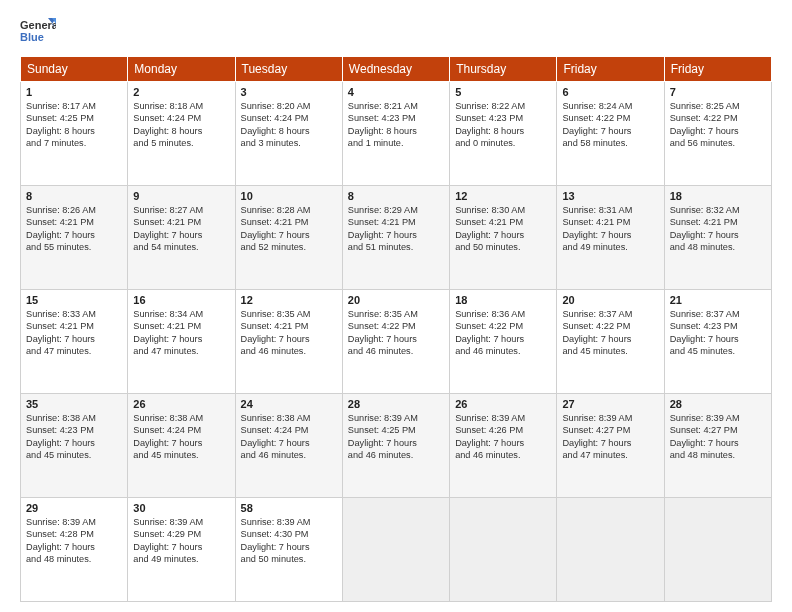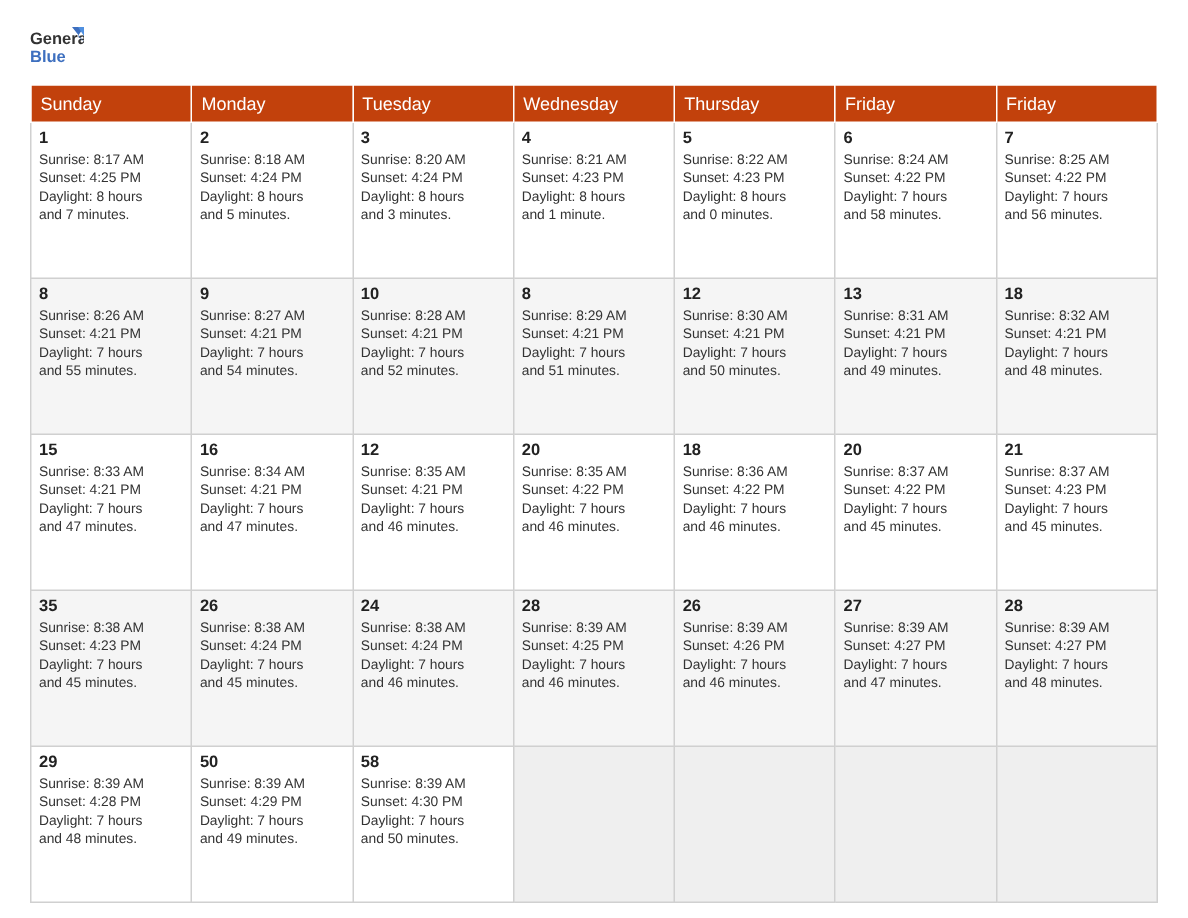--- a/index.html
+++ b/index.html
@@ -234,21 +234,21 @@
             <span class="day-num">28</span>
             <div class="cell-text">Sunrise: 8:39 AM<br>Sunset: 4:27 PM<br>Daylight: 7 hours<br>and 48 minutes.</div>
           </td>
         </tr>
         <tr>
           <td>
             <span class="day-num">29</span>
             <div class="cell-text">Sunrise: 8:39 AM<br>Sunset: 4:28 PM<br>Daylight: 7 hours<br>and 48 minutes.</div>
           </td>
           <td>
-            <span class="day-num">50</span>
+            <span class="day-num">30</span>
             <div class="cell-text">Sunrise: 8:39 AM<br>Sunset: 4:29 PM<br>Daylight: 7 hours<br>and 49 minutes.</div>
           </td>
           <td>
             <span class="day-num">58</span>
             <div class="cell-text">Sunrise: 8:39 AM<br>Sunset: 4:30 PM<br>Daylight: 7 hours<br>and 50 minutes.</div>
           </td>
           <td class="empty"></td>
           <td class="empty"></td>
           <td class="empty"></td>
           <td class="empty"></td>

